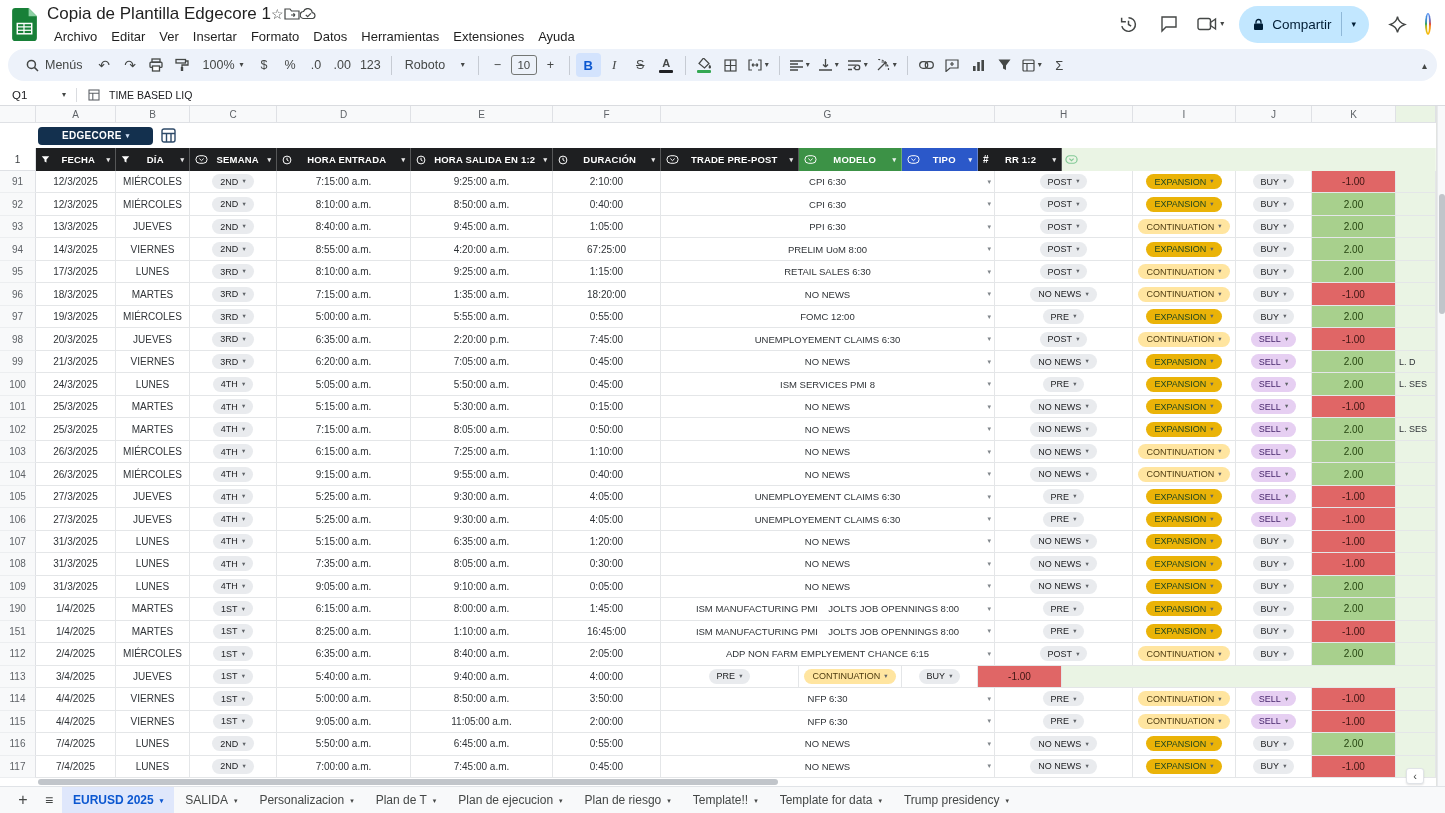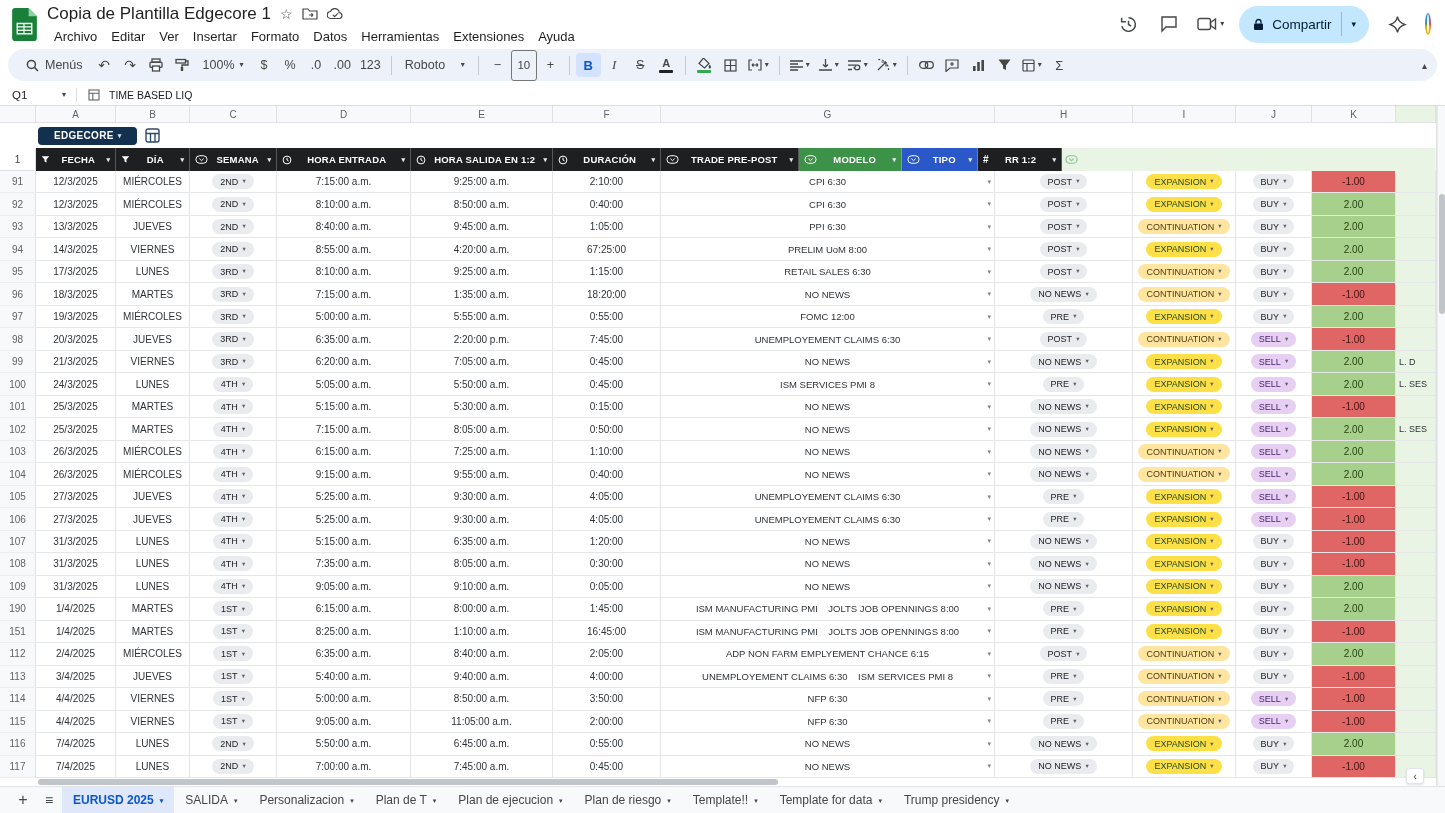--- a/index.html
+++ b/index.html
@@ -2,79 +2,79 @@
 <html><head>
 <meta charset="utf-8">
 <style>
   *{box-sizing:border-box;margin:0;padding:0}
   html,body{width:1445px;height:813px;overflow:hidden;font-family:"Liberation Sans",sans-serif;background:#fff;color:#1f1f1f}
   svg{display:block}
   
   .titlebar{height:48px;display:flex;align-items:center;padding:0 14px 0 12px}
   .logo-wrap{margin-right:10px}
   .title-block{display:flex;flex-direction:column;justify-content:center}
-  .title-row{display:flex;align-items:center;gap:9px;height:25px}
+  .title-row{display:flex;align-items:center;height:25px}
   .doc-title{font-size:17px;color:#1f1f1f;white-space:nowrap}
   .mini-ic{color:#444746;display:flex;align-items:center}
   .menu-row{display:flex;align-items:center;height:21px}
   .menu-item{font-size:13px;color:#1f1f1f;padding:1px 7px;border-radius:9px;cursor:default}
   .tb-right{margin-left:auto;display:flex;align-items:center;gap:15px}
   .tb-icbtn{width:26px;height:26px;display:flex;align-items:center;justify-content:center;color:#444746}
   .cam-group{display:flex;align-items:center;gap:3px;color:#444746}
   .share-btn{background:#c2e7ff;color:#001d35;height:37px;border-radius:19px;display:flex;align-items:center;padding:0 4px 0 14px;font-size:13.5px;font-weight:500}
   .share-main{display:flex;align-items:center;gap:8px}
   .share-caret{border-left:1px solid #8fb8d8;margin-left:10px;height:24px;display:flex;align-items:center;padding:0 9px;font-size:9px}
   .avatar-ring{padding:2px;border-radius:50%;background:conic-gradient(#4285f4,#ea4335,#fbbc04,#34a853,#4285f4)}
   .avatar{width:28px;height:28px;border-radius:50%;background:radial-gradient(circle at 35% 30%,#d8b98a 0 35%,#7a5a33 70%,#3c2d17);border:1.5px solid #fff}
   .car{font-size:8px;color:#444746;line-height:1}
   
   .toolbar-wrap{height:36px;padding:1px 8px 3px}
   .toolbar{height:32px;background:#edf2fa;border-radius:16px;display:flex;align-items:center;padding:0 10px;gap:1px}
   .tb-btn{height:24px;min-width:25px;border-radius:4px;display:flex;align-items:center;justify-content:center;color:#444746;font-size:12.5px;padding:0 4px;gap:3px;background:transparent;border:none;font-family:inherit}
   .tb-btn.is-active{background:#d3e3fd;color:#0b57d0;font-weight:bold}
   .tb-sep{width:1px;height:19px;background:#c6cbd3;margin:0 5px;flex:none}
   .tb-select{display:flex;align-items:center;gap:5px;padding:0 7px;height:24px;font-size:12.5px;color:#444746}
-  .size-box{width:26px;height:31px;border:1px solid #747775;border-radius:3px;display:flex;align-items:center;justify-content:center;font-size:11.5px;color:#444746}
+  .size-box{width:26px;height:20px;border:1px solid #747775;border-radius:3px;display:flex;align-items:center;justify-content:center;font-size:11.5px;color:#444746}
   .bold-g{font-weight:bold;font-size:13px}
   .ital-g{font-style:italic;font-family:"Liberation Serif",serif;font-size:13px}
   .strike-g{text-decoration:line-through;font-size:12.5px}
   .underbar{display:flex;flex-direction:column;align-items:center;gap:1px}
   .underbar .bar{width:14px;height:3px;border-radius:1px}
   .tb-collapse{margin-left:auto;color:#444746;font-size:10px}
   
   .formulabar{height:22px;display:flex;align-items:center;border-bottom:1px solid #dadce0}
   .namebox{width:76px;display:flex;align-items:center;justify-content:space-between;padding:0 10px 0 12px;font-size:11.5px;color:#202124;height:100%}
   .fx-div{width:1px;height:14px;background:#dadce0}
   .fx-area{display:flex;align-items:center;gap:9px;padding-left:11px;font-size:10.5px;color:#202124}
   
   .sheet{width:1437px;position:relative;border-right:1px solid #e1e3e1}
   .colletters{height:17px;display:flex;background:#f8f9fa;border-bottom:1px solid #dfe1e5}
   .cl-cell{border-right:1px solid #dfe1e5;display:flex;align-items:center;justify-content:center;font-size:10px;color:#5f6368;flex:none}
   .numw{width:36px}
   .band{height:25px;display:flex;align-items:center;padding-left:38px;gap:8px;background:#fff}
-  .table-chip{background:#13304e;border-radius:4px;height:18px;display:flex;align-items:center;gap:4px;padding:0 16px;color:#fff;font-size:10px;font-weight:bold;letter-spacing:.3px}
+  .table-chip{background:#13304e;border-radius:4px;height:18px;display:flex;align-items:center;gap:4px;padding:0 24px;color:#fff;font-size:10px;font-weight:bold;letter-spacing:.3px}
   .table-chip .car{color:#cfe0f4;font-size:7px}
   .header-row{display:flex;height:23px}
   .hnum{width:36px;background:#fff;border-right:1px solid #dfe1e5;border-bottom:1px solid #dfe1e5;display:flex;align-items:center;justify-content:center;font-size:10px;color:#3c4043;flex:none}
   .hcell{display:flex;align-items:center;gap:4px;padding:0 5px;color:#fff;font-weight:bold;font-size:9.5px;border-right:1px solid rgba(255,255,255,.25);overflow:hidden;flex:none}
   .hcell .lbl{flex:1;text-align:center;white-space:nowrap;overflow:hidden;letter-spacing:.2px}
   .hcell .car{color:#fff;opacity:.9;font-size:7px}
   .bg-dark{background:#1e1f21}.bg-green{background:#3c9246}.bg-blue{background:#2b58c9}
   #grid-body{height:607px;display:flex;flex-direction:column}
   .row{flex:1 1 0;display:flex}
   .numcell{width:36px;background:#f8f9fa;border-right:1px solid #dfe1e5;border-bottom:1px solid #eceef0;display:flex;align-items:center;justify-content:center;font-size:10px;color:#5f6368;flex:none}
   .cell{border-right:1px solid #e4e6e8;border-bottom:1px solid #e4e6e8;display:flex;align-items:center;justify-content:center;font-size:10px;color:#2f3337;overflow:hidden;white-space:nowrap;flex:none;position:relative}
   .c0{width:80px}.c1{width:74px}.c2{width:87px}.c3{width:134px}.c4{width:142px}.c5{width:108px}
   .c6{width:334px}.c7{width:138px}.c8{width:103px}.c9{width:76px}.c10{width:84px}
   .c11{flex:1;background:#eaf4e4;justify-content:flex-start;padding-left:3px;font-size:9px;color:#2f3337}
   .noticia{white-space:pre;font-size:9.5px}
   .cell-arrow{position:absolute;right:3px;top:50%;transform:translateY(-50%);font-size:7px;color:#80868b}
   .chip{height:15px;border-radius:8px;display:inline-flex;align-items:center;gap:4px;padding:0 8px;font-size:9px;font-weight:500;background:#e9ebee;color:#202124}
   .chip .car{font-size:6.5px;color:#5f6368}
-  .chip-green{background:#fde047;color:#1e4620}
+  .chip-green{background:#eab308;color:#1e4620}
   .chip-yellow{background:#ffe5a0;color:#4d3b10}
   .chip-purple{background:#e6cff2;color:#46256b}
   .rr{font-weight:normal;font-size:10px}
   .rr-neg{background:#e06666;color:#3d1512}
   .rr-pos{background:#a8d08d;color:#24430f}
   
   .hscroll{height:8px;position:relative;background:#fff}
   .hthumb{position:absolute;left:38px;top:1px;width:740px;height:6px;background:#c1c5ca;border-radius:3px}
   .panel-toggle{position:absolute;right:12px;top:-10px;width:18px;height:16px;background:#fff;border:1px solid #e0e3e7;border-radius:3px;display:flex;align-items:center;justify-content:center;color:#444746;font-size:11px;box-shadow:0 1px 2px rgba(0,0,0,.12)}
   .vscroll{position:absolute;right:0;top:106px;width:8px;height:680px;background:#f8f9fa;border-left:1px solid #e8eaed}
@@ -1031,24 +1031,20 @@
       <div class="row">
         <div class="numcell">113</div>
         <div class="cell c0">3/4/2025</div>
         <div class="cell c1">JUEVES</div>
         <div class="cell c2">
           <span class="chip ">1ST<span class="car">▾</span></span>
         </div>
         <div class="cell c3">5:40:00 a.m.</div>
         <div class="cell c4">9:40:00 a.m.</div>
         <div class="cell c5">4:00:00</div>
-        <div class="cell c6">
-          <span class="noticia">UNEMPLOYEMENT CLAIMS 6:30    ISM SERVICES PMI 8</span>
-          <span class="cell-arrow">▾</span>
-        </div>
         <div class="cell c7">
           <span class="chip ">PRE<span class="car">▾</span></span>
         </div>
         <div class="cell c8">
           <span class="chip chip-yellow">CONTINUATION<span class="car">▾</span></span>
         </div>
         <div class="cell c9">
           <span class="chip ">BUY<span class="car">▾</span></span>
         </div>
         <div class="cell c10 rr rr-neg">-1.00</div>

